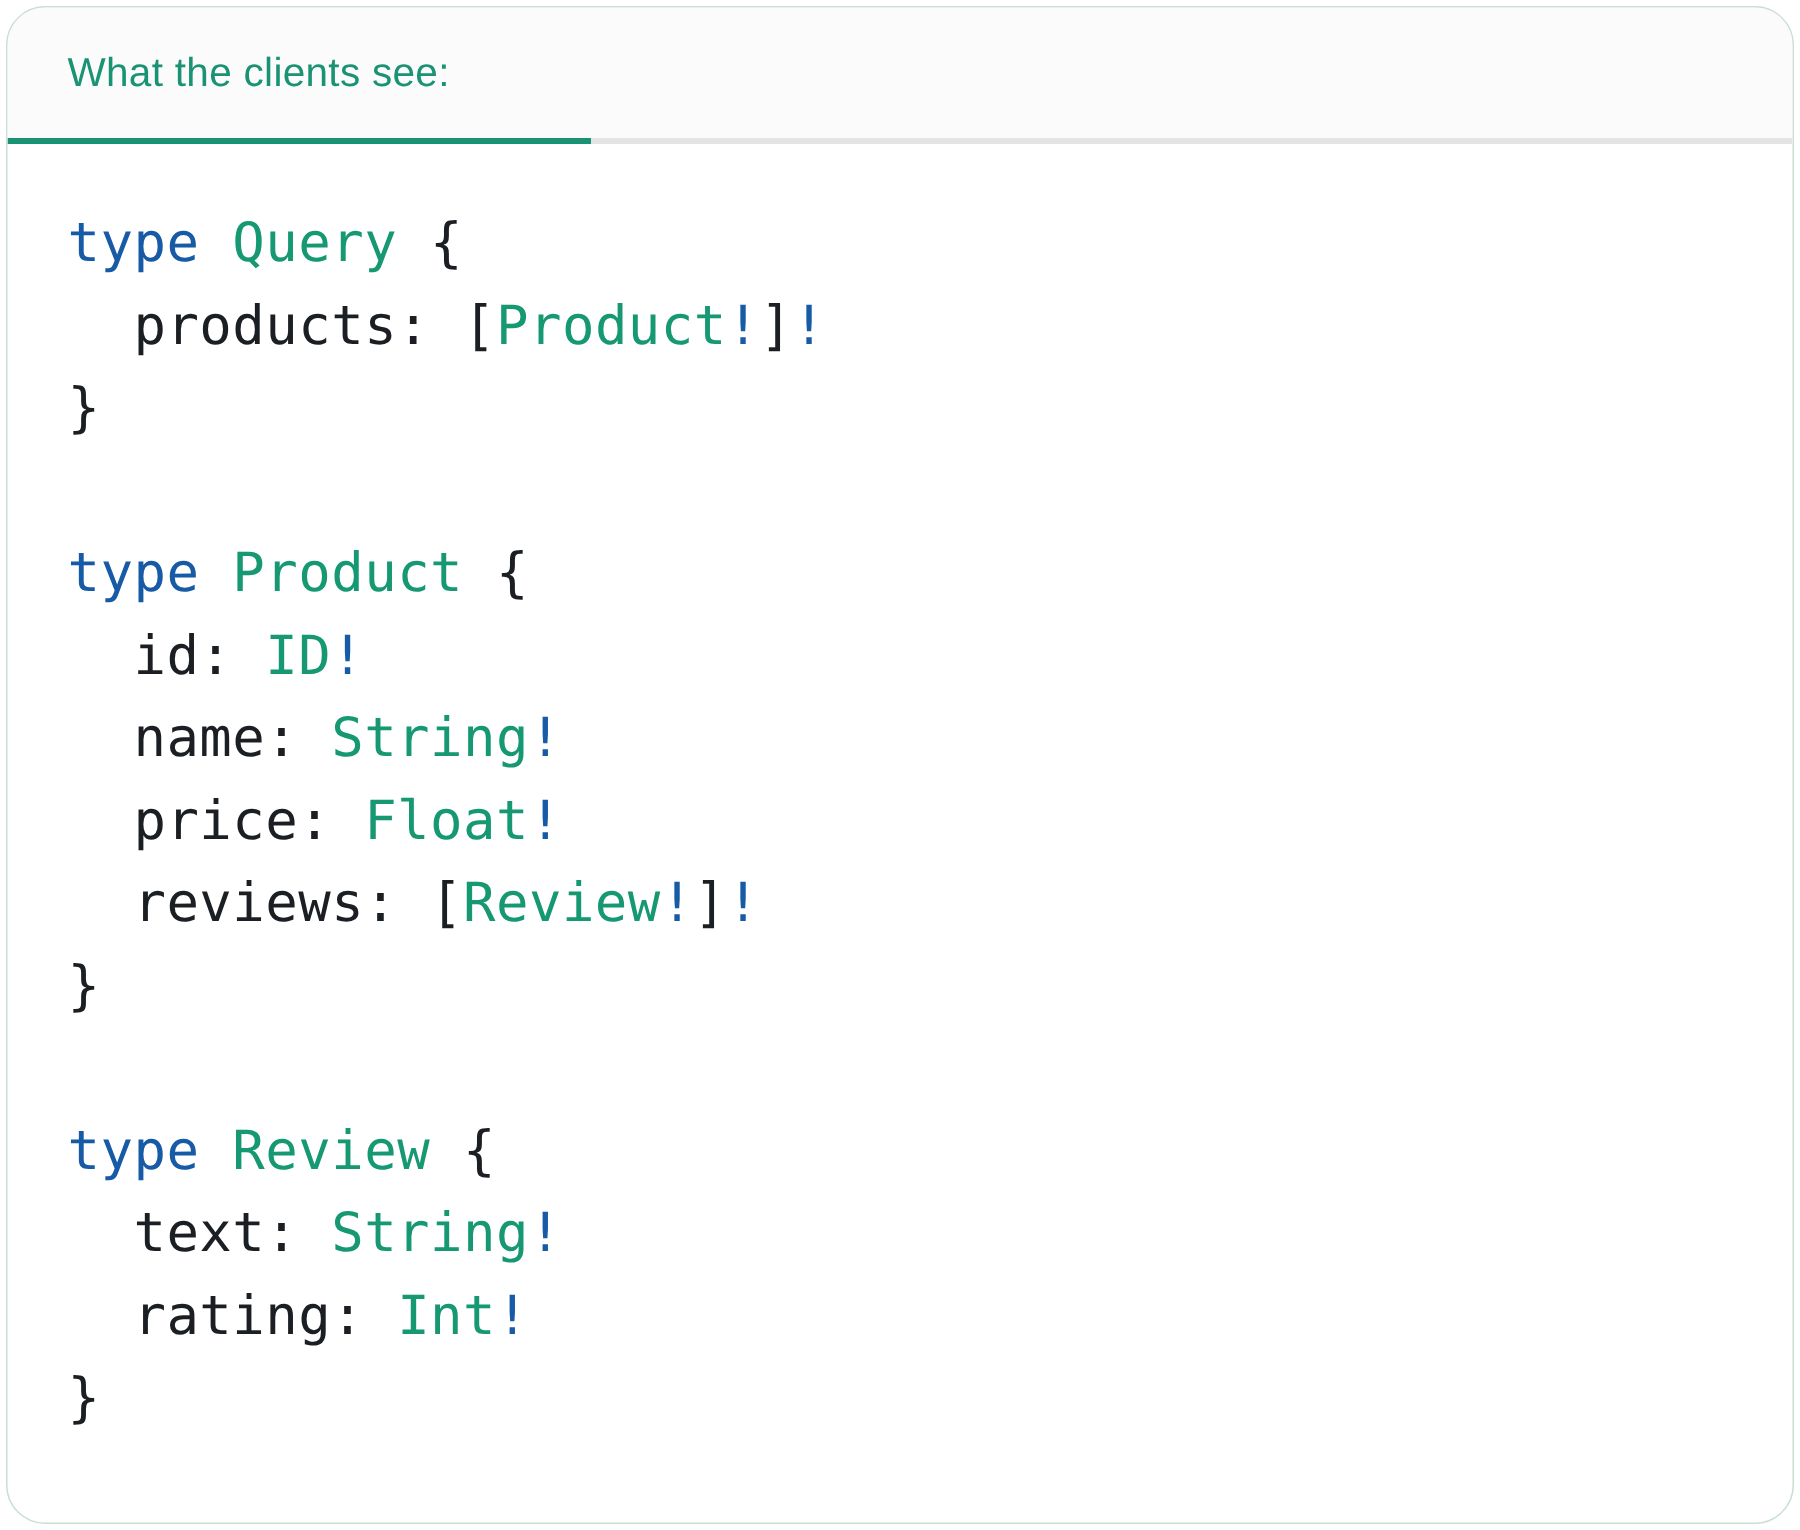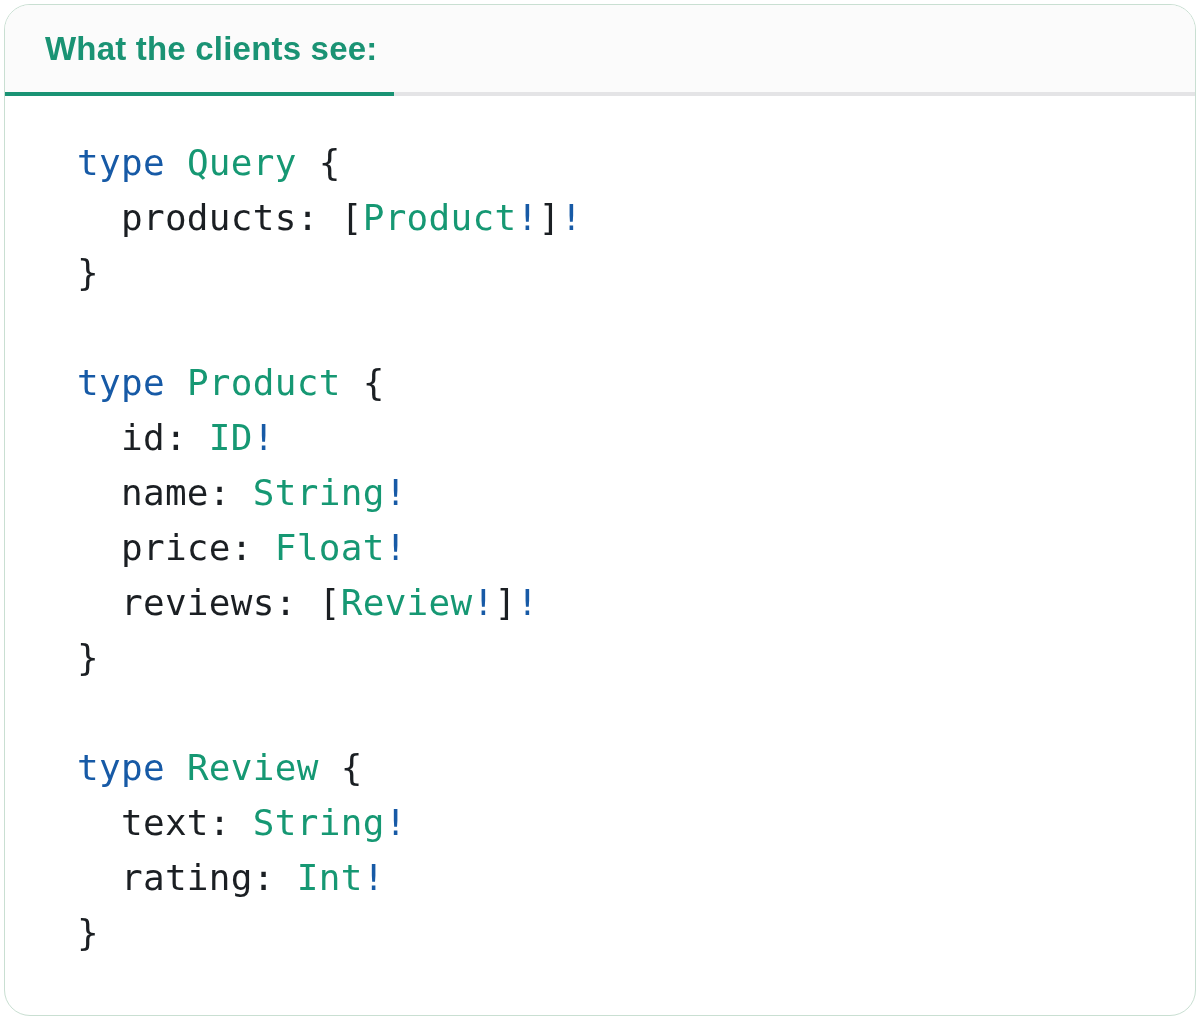--- a/index.html
+++ b/index.html
@@ -34,42 +34,42 @@
     border-bottom:4px solid var(--divider);
     display:flex;align-items:center;
     padding-left:40px;
   }
   .tab{
     height:100%;
     display:flex;align-items:center;
     cursor:pointer;
   }
   .tab-label{
-    font-size:33px;
-    font-weight:700;
+    font-size:27px;
+    font-weight:400;
     letter-spacing:0.2px;
     color:var(--teal-header);
   }
   .tab-underline{
     position:absolute;
     left:0;bottom:-4px;
     width:389px;height:4px;
     background:var(--teal-header);
   }
   .code{
     margin:0;
     padding:39px 0 0 40px;
     font-family:"DejaVu Sans Mono","Liberation Mono",monospace;
     font-size:36px;
     line-height:55px;
     letter-spacing:0.3px;
     color:var(--code-text);
     white-space:pre;
   }
-  .code-line{min-height:55px;margin-left:32px;}
+  .code-line{min-height:55px;}
   .tok-kw{color:var(--blue);}
   .tok-ty{color:var(--teal);}
   .tok-pl{color:var(--code-text);}
 </style>
 </head>
 <body>
 
 <div class="card">
   <div class="card-header">
     <div class="tab">

